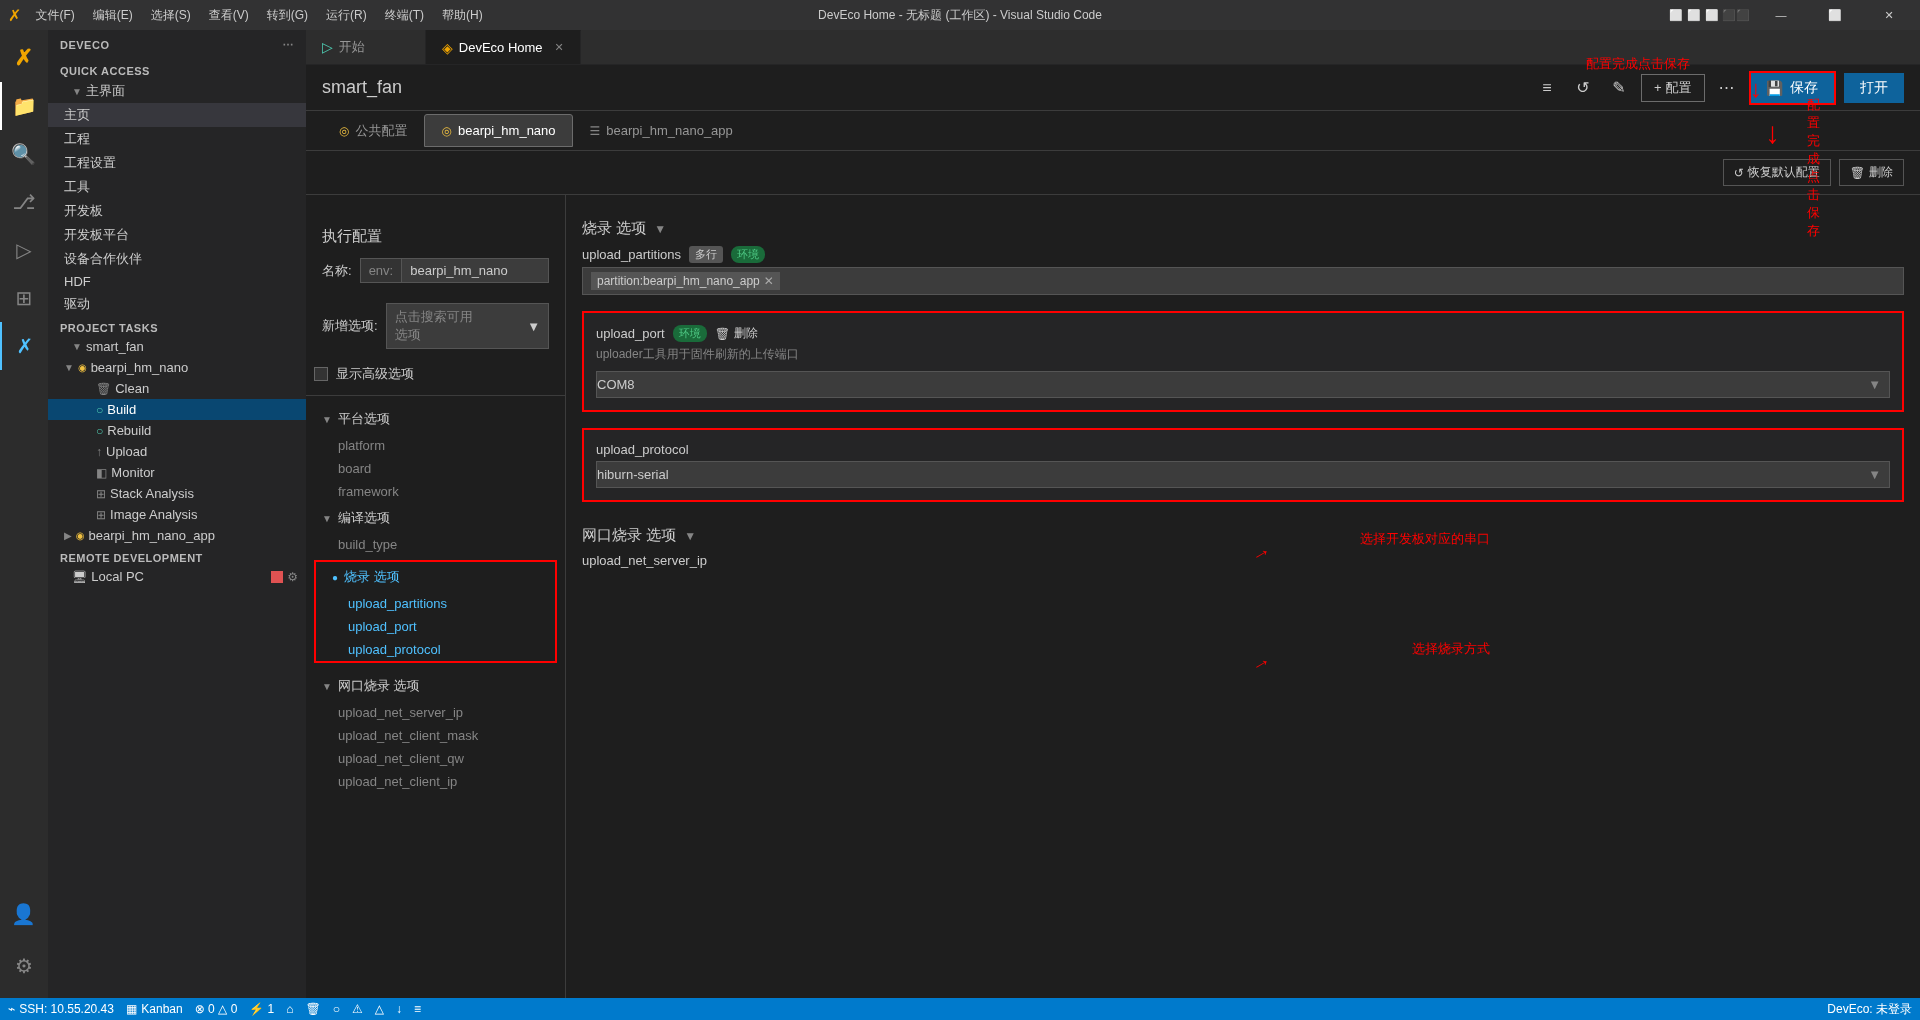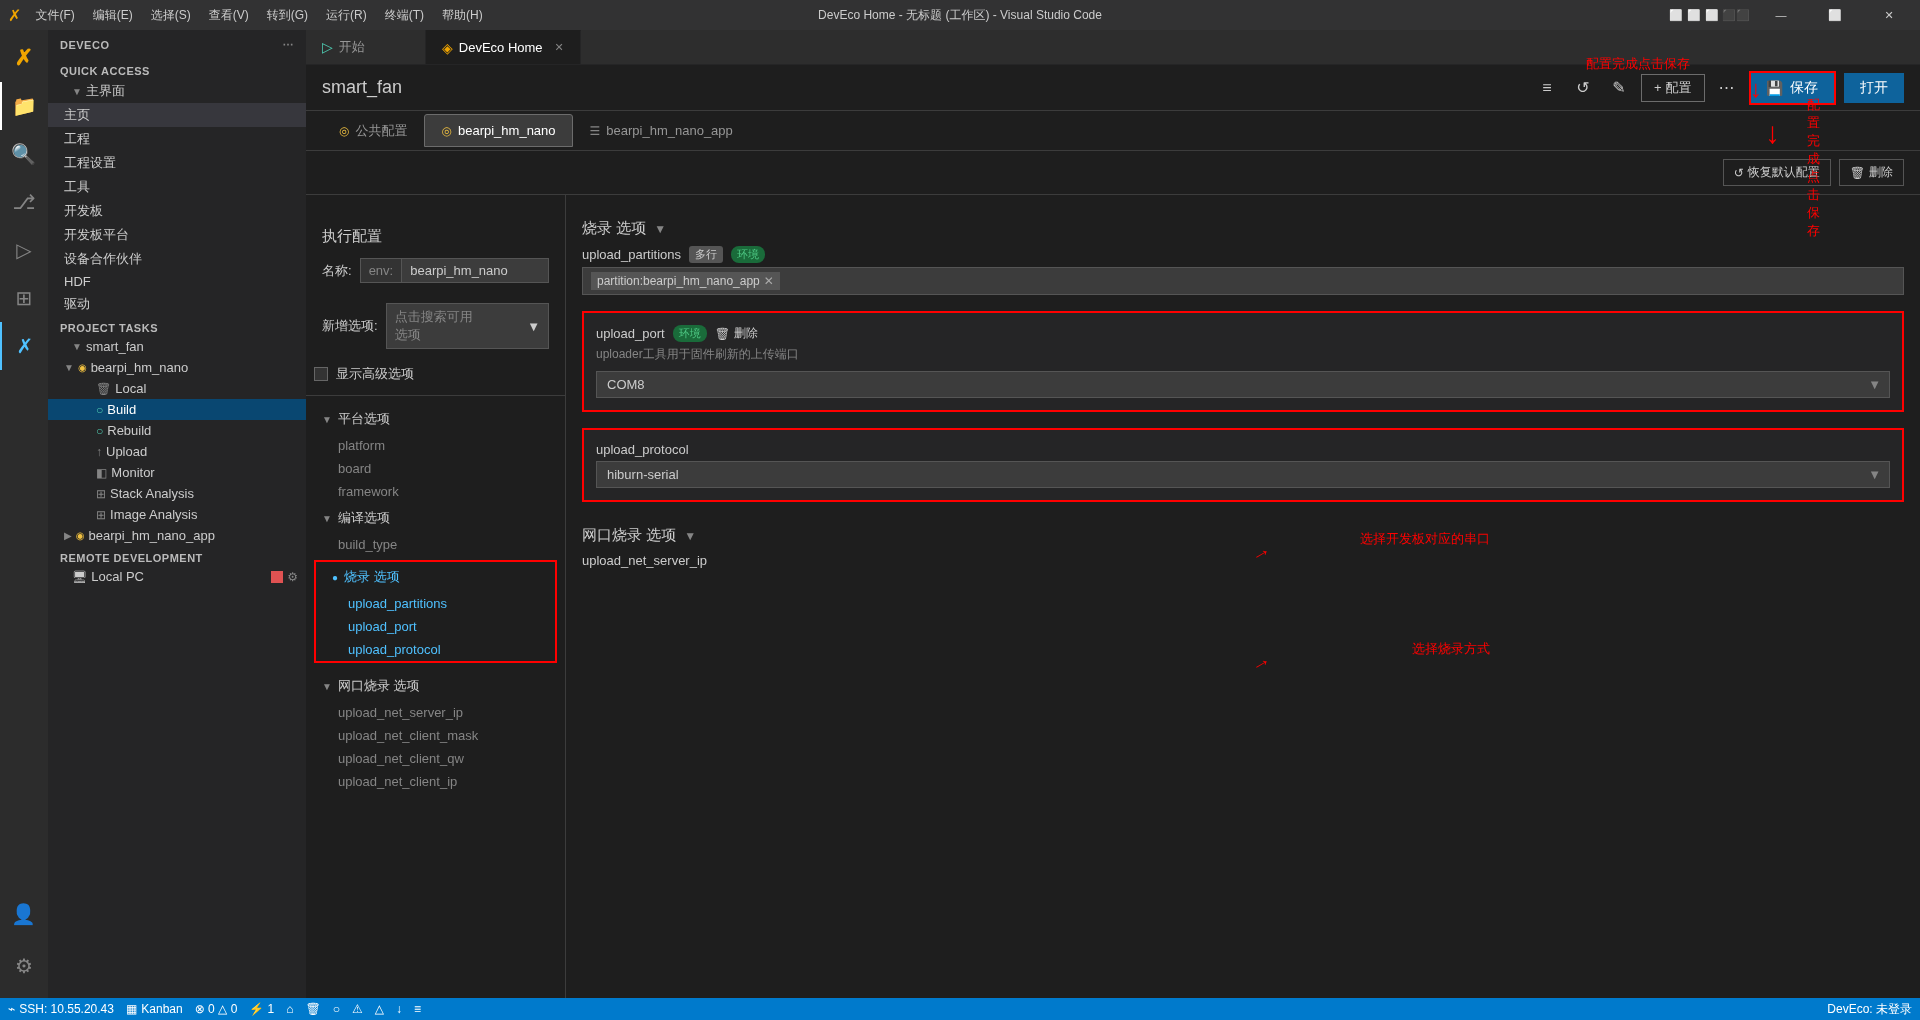--- a/index.html
+++ b/index.html
@@ -359,21 +359,21 @@
     .option-box-label { font-size: 13px; color: #cccccc; }
     .badge-env { background: #1a6b3a; color: #4ec984; padding: 1px 6px; font-size: 11px; border-radius: 8px; }
     .delete-btn { color: #cccccc; font-size: 12px; cursor: pointer; background: transparent; border: none; display: flex; align-items: center; gap: 4px; }
     .option-box-desc { font-size: 12px; color: #858585; margin-bottom: 8px; }
     .option-value-row {
       display: flex; align-items: center;
       background: #3c3c3c;
       border: 1px solid #555;
     }
     .option-value {
-      flex: 1; padding: 5px 10px;
+      flex: 1; padding: 5px 0;
       font-size: 13px; color: #cccccc;
     }
     .option-value-chevron { padding: 0 8px; color: #858585; cursor: pointer; }
     .annotation-text {
       color: #ff0000;
       font-size: 13px;
       font-weight: 500;
     }
 
     
@@ -493,21 +493,21 @@
       <span class="chevron">▼</span>
       <span class="sidebar-label">smart_fan</span>
     </div>
     <div class="sidebar-item sidebar-indent-2">
       <span class="chevron">▼</span>
       <span class="dot-icon">◉</span>
       <span class="sidebar-label">bearpi_hm_nano</span>
     </div>
     <div class="sidebar-item sidebar-indent-3">
       <span style="color:#858585;font-size:12px;">🗑</span>
-      <span class="sidebar-label">Local</span>
+      <span class="sidebar-label">Clean</span>
     </div>
     <div class="sidebar-item selected sidebar-indent-3">
       <span style="color:#4ec9b0;font-size:12px;">○</span>
       <span class="sidebar-label">Build</span>
     </div>
     <div class="sidebar-item sidebar-indent-3">
       <span style="color:#4ec9b0;font-size:12px;">○</span>
       <span class="sidebar-label">Rebuild</span>
     </div>
     <div class="sidebar-item sidebar-indent-3">

